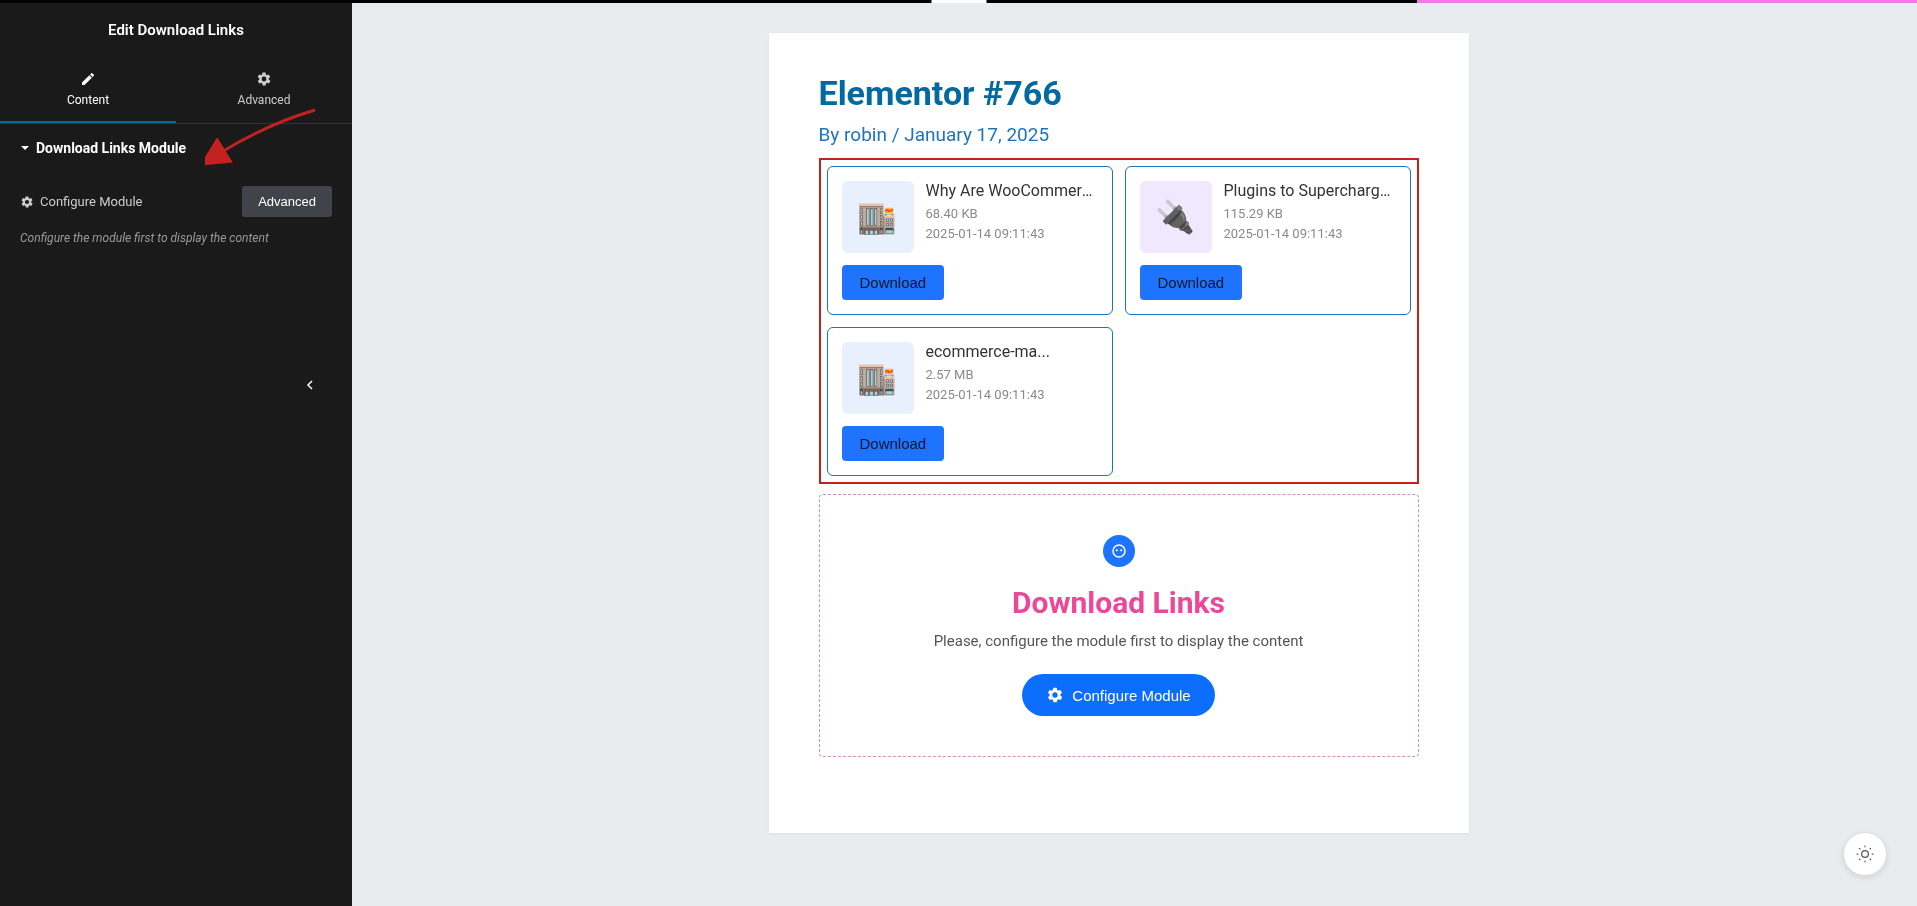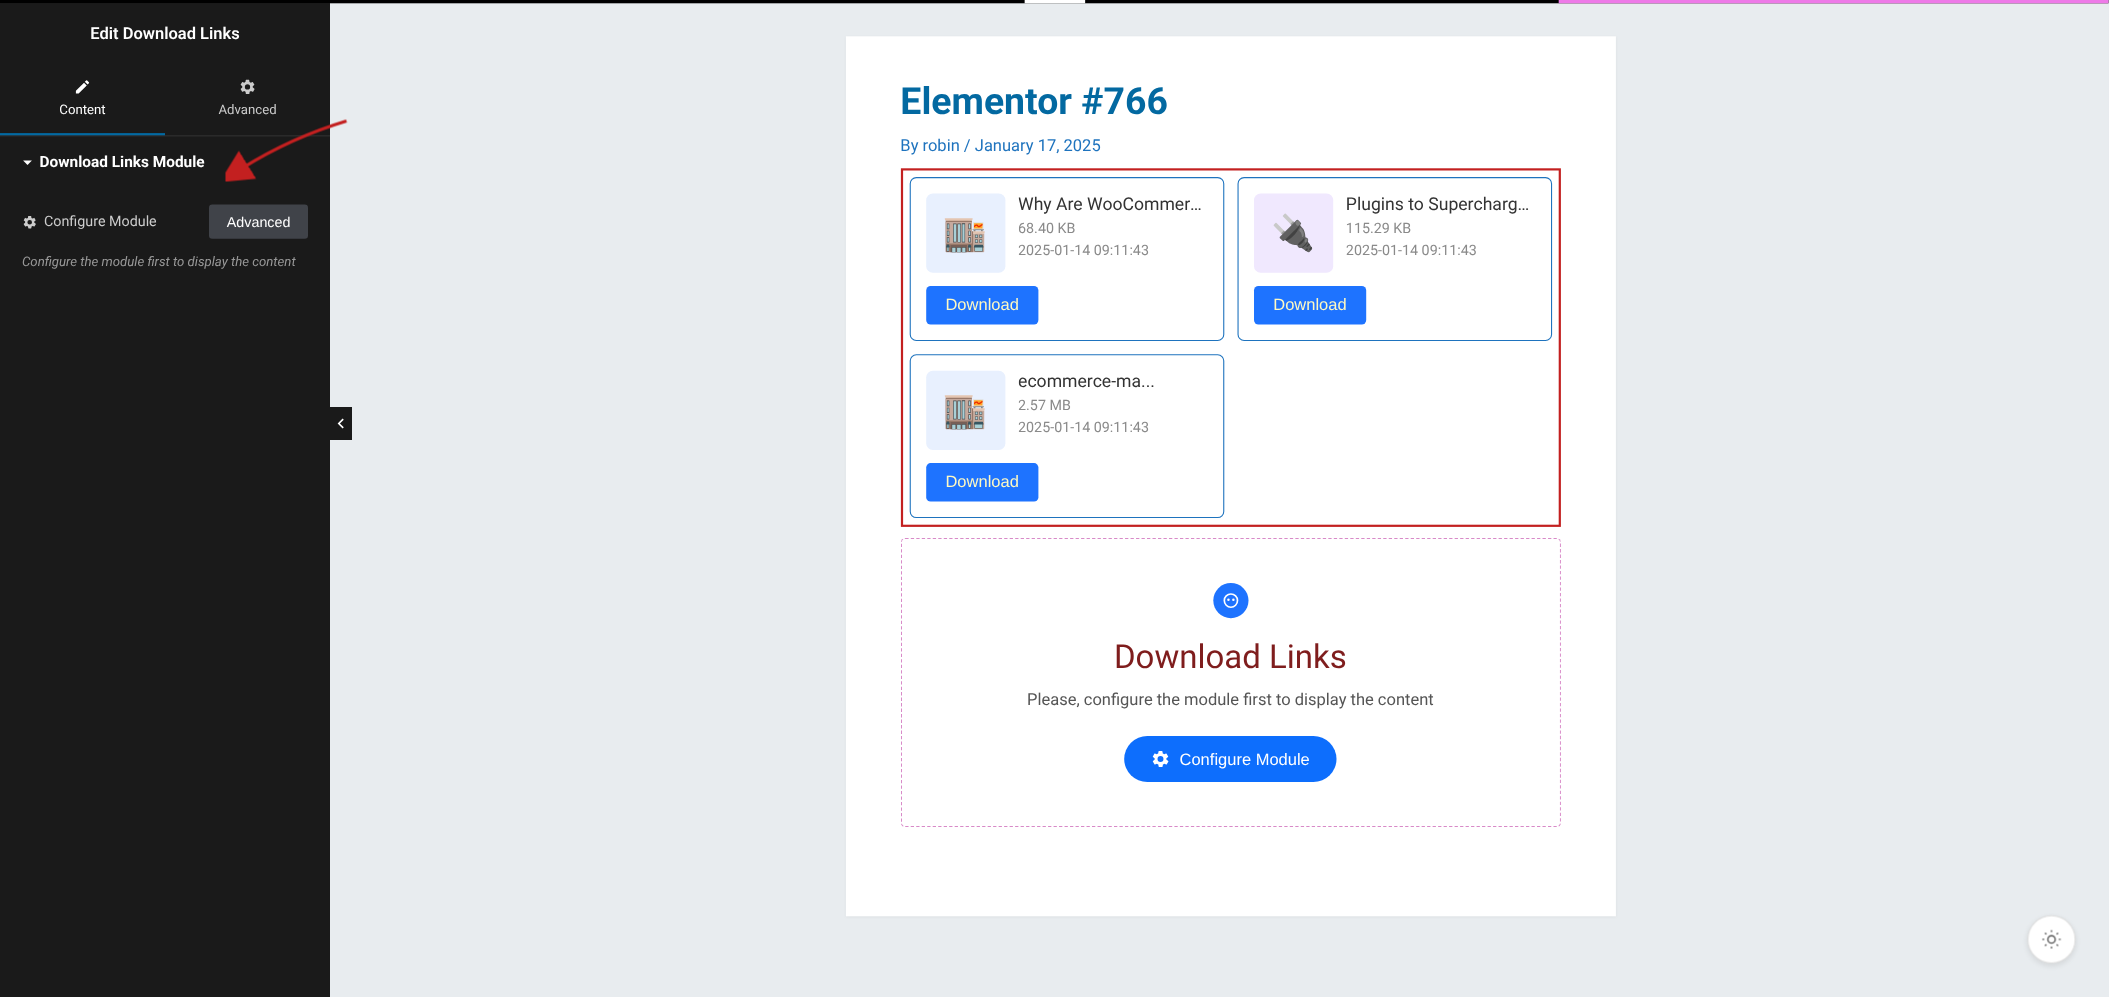--- a/index.html
+++ b/index.html
@@ -2,21 +2,21 @@
 <html><head>
   <meta charset="utf-8">
   <style>
     * { margin: 0; padding: 0; box-sizing: border-box; }
     body { font-family: -apple-system, BlinkMacSystemFont, "Segoe UI", Roboto, sans-serif; background: #e8ecef; overflow: hidden; }
     
     .topbar { height: 3px; background: #000; position: relative; }
     .topbar-progress { position: absolute; right: 0; top: 0; height: 3px; width: 500px; background: #ee7ae8; }
     .topbar-center { position: absolute; left: 50%; transform: translateX(-50%); top: 0; width: 55px; height: 3px; background: #fff; }
     
-    .sidebar { position: fixed; left: 0; top: 3px; width: 300px; height: calc(100vh - 3px); background: #1a1a1a; color: #fff; }
+    .sidebar { position: fixed; left: 0; top: 3px; width: 352px; height: calc(100vh - 3px); background: #1a1a1a; color: #fff; }
     .sidebar-header { padding: 18px 20px; text-align: center; font-weight: 600; font-size: 15px; }
     .sidebar-tabs { display: flex; border-bottom: 1px solid #333; }
     .sidebar-tab { flex: 1; text-align: center; padding: 14px 0; cursor: pointer; font-size: 12px; color: #ccc; }
     .sidebar-tab.active { border-bottom: 2px solid #0369a1; color: #fff; }
     .sidebar-tab-icon { display: block; margin: 0 auto 6px; width: 16px; height: 16px; }
     
     .panel-section { padding: 16px 20px; }
     .panel-section-header { display: flex; align-items: center; font-weight: 700; font-size: 14px; cursor: pointer; }
     .panel-section-header svg { margin-right: 6px; }
     
@@ -25,35 +25,35 @@
     .configure-label svg { margin-right: 6px; }
     .configure-btn { background: #404349; color: #fff; border: none; padding: 8px 16px; font-size: 13px; border-radius: 3px; cursor: pointer; }
     
     .hint-text { font-style: italic; color: #999; font-size: 12px; padding: 8px 20px; }
     
     .collapse-handle { position: fixed; left: 300px; top: 370px; width: 20px; height: 30px; background: #1a1a1a; display: flex; align-items: center; justify-content: center; cursor: pointer; }
     
     .main { margin-left: 320px; padding: 30px 20px; height: calc(100vh - 3px); overflow: auto; }
     .page-card { background: #fff; max-width: 700px; margin: 0 auto; padding: 40px 50px; min-height: 800px; box-shadow: 0 1px 3px rgba(0,0,0,0.05); }
     .page-title { font-size: 34px; font-weight: 700; color: #0369a1; margin-bottom: 10px; }
-    .page-meta { color: #1e73be; font-size: 15px; margin-bottom: 12px; }
+    .page-meta { color: #1e73be; font-size: 19px; margin-bottom: 12px; }
     
     .highlight-box { border: 2px solid #c32020; padding: 6px; margin-bottom: 10px; }
     .download-grid { display: grid; grid-template-columns: 1fr 1fr; gap: 12px; }
     .download-card { border: 1px solid #1e73be; border-radius: 6px; padding: 14px; overflow: hidden; }
     .download-card-top { display: flex; gap: 12px; margin-bottom: 12px; }
     .download-thumb { width: 72px; height: 72px; background: #e8f0fe; border-radius: 6px; display: flex; align-items: center; justify-content: center; flex-shrink: 0; font-size: 32px; }
     .download-info { overflow: hidden; }
     .download-title { font-size: 16px; color: #333; white-space: nowrap; overflow: hidden; text-overflow: ellipsis; margin-bottom: 4px; }
     .download-meta { font-size: 13px; color: #8a8a8a; line-height: 1.5; }
-    .download-btn { background: #1e73ff; color: #fef9c3; border: none; padding: 9px 18px; font-size: 15px; border-radius: 4px; cursor: pointer; font-weight: 500; }
+    .download-btn { background: #1e73ff; color: #0f172a; border: none; padding: 9px 18px; font-size: 15px; border-radius: 4px; cursor: pointer; font-weight: 500; }
     
     .config-module-card { border: 1px dashed #d88ac8; border-radius: 4px; padding: 40px 20px; text-align: center; margin-top: 10px; }
     .config-module-icon { width: 32px; height: 32px; margin: 0 auto 18px; background: #1e73ff; border-radius: 50%; display: flex; align-items: center; justify-content: center; }
-    .config-module-title { font-size: 30px; font-weight: 400; color: #7f1d1d; margin-bottom: 12px; }
+    .config-module-title { font-size: 30px; font-weight: 700; color: #ec4899; margin-bottom: 12px; }
     .config-module-text { font-size: 15px; color: #555; margin-bottom: 24px; }
     .config-module-btn { background: #0d6efd; color: #fff; border: none; padding: 12px 24px; font-size: 15px; border-radius: 999px; cursor: pointer; display: inline-flex; align-items: center; gap: 8px; font-weight: 500; }
     
     .arrow-annotation { position: fixed; left: 205px; top: 105px; pointer-events: none; z-index: 100; }
     
     .theme-toggle { position: fixed; right: 30px; bottom: 30px; width: 44px; height: 44px; background: #fff; border: 1px solid #ddd; border-radius: 50%; display: flex; align-items: center; justify-content: center; cursor: pointer; box-shadow: 0 2px 6px rgba(0,0,0,0.1); }
   </style>
 </head>
 <body>
 

